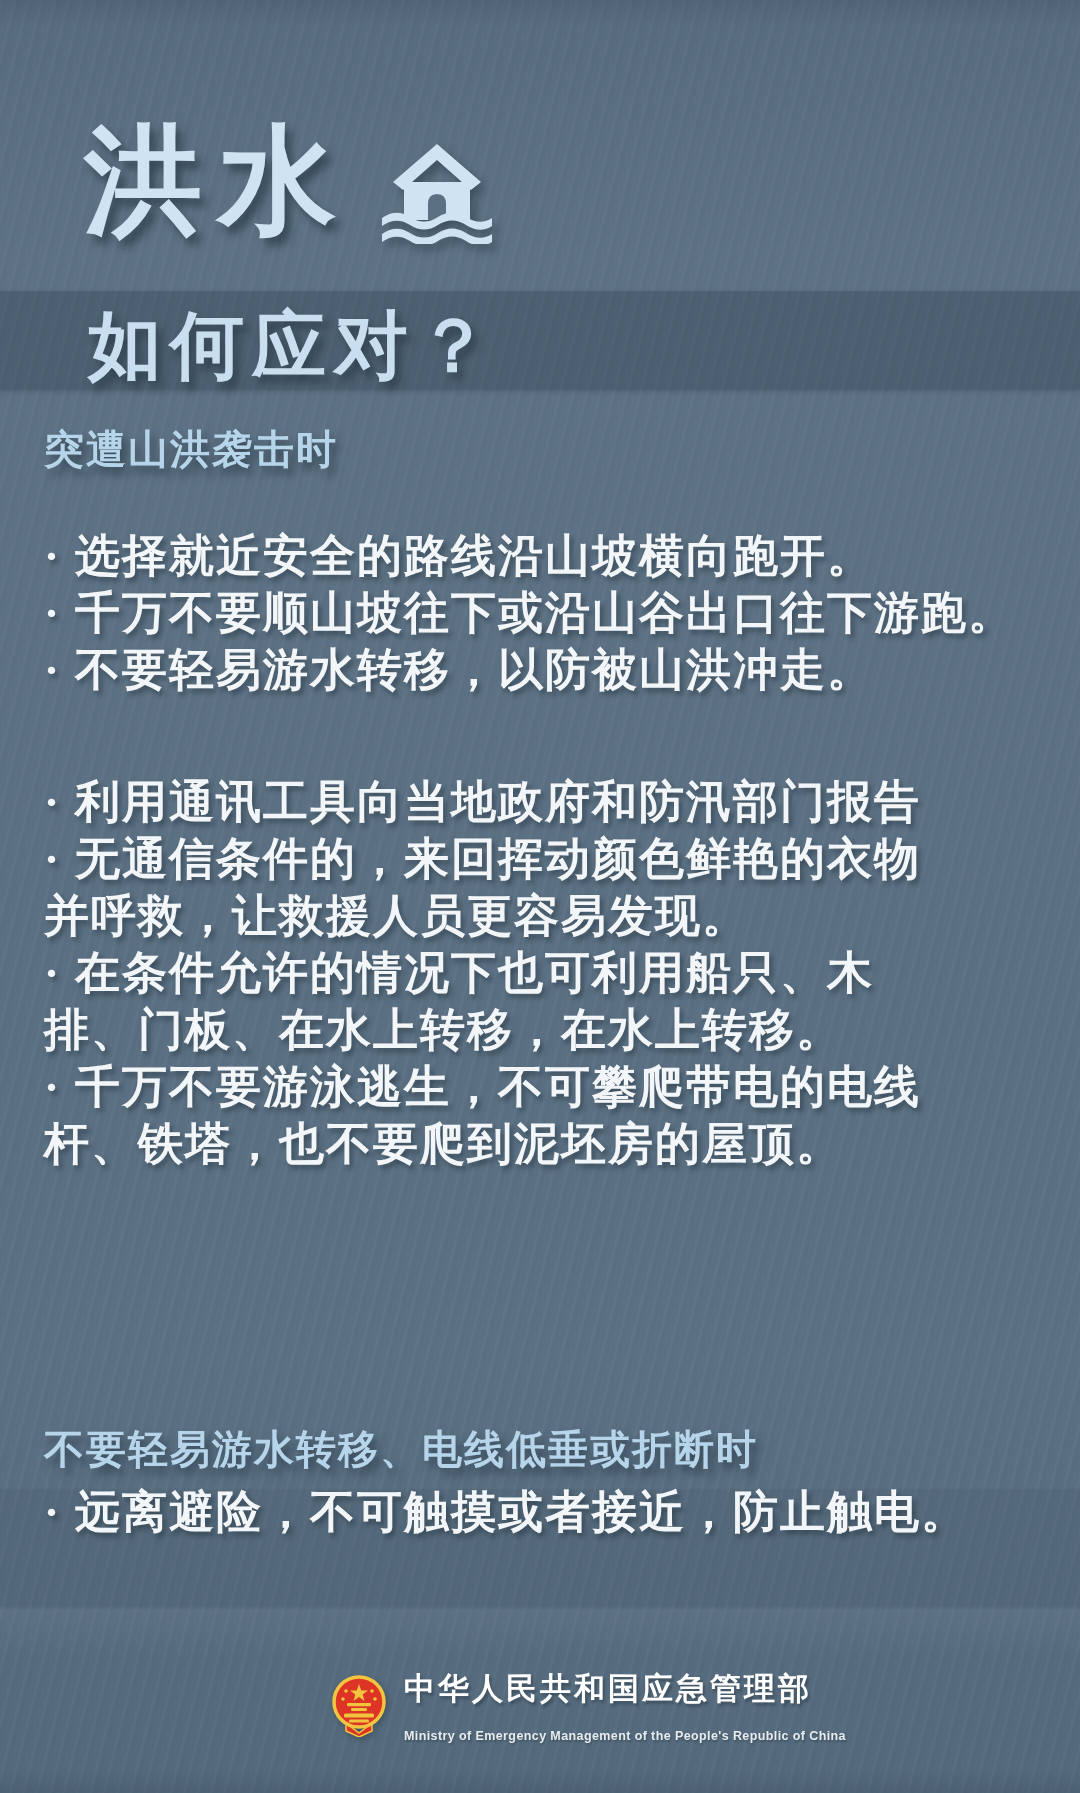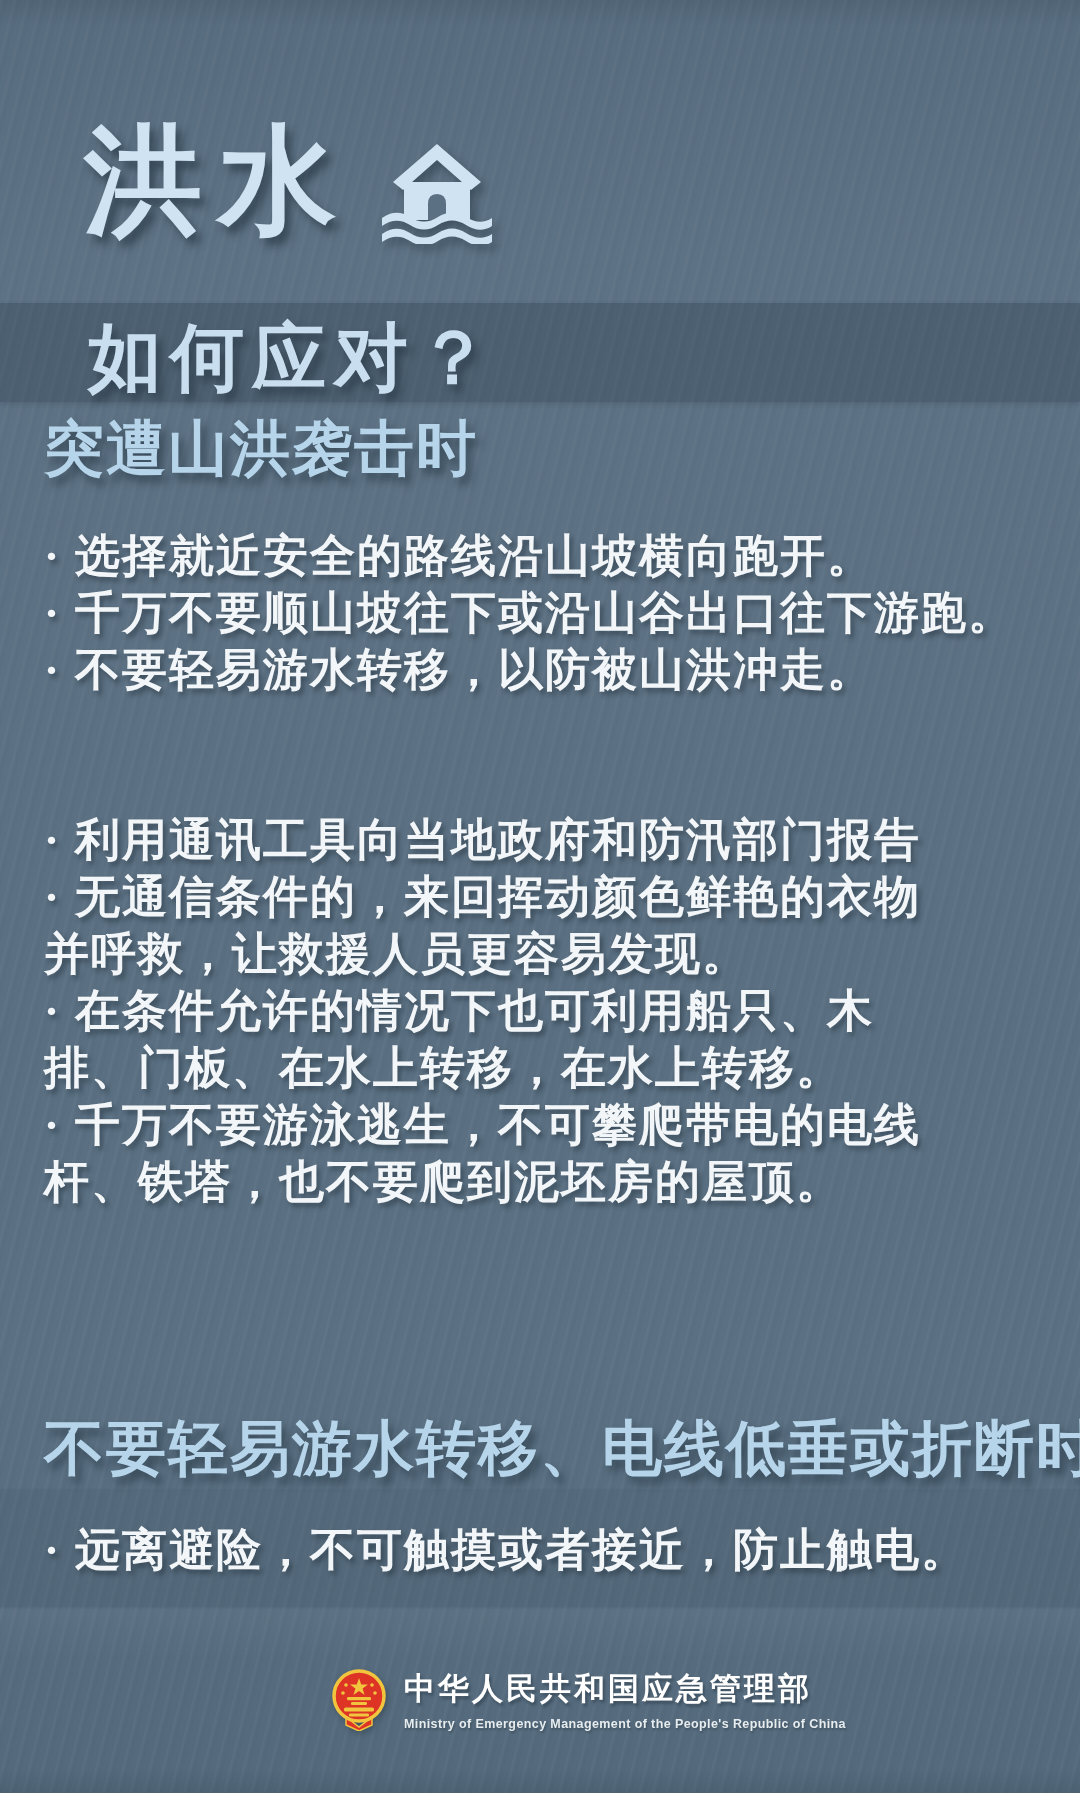--- a/index.html
+++ b/index.html
@@ -27,54 +27,53 @@
   .title-row{position:absolute;left:84px;top:86px;display:flex;align-items:flex-end;}
   .title{
     font-size:118px;font-weight:800;color:#cfe3f2;letter-spacing:16px;line-height:1.08;
     text-shadow:6px 8px 9px rgba(22,36,47,0.50);
   }
   .house-icon{margin-left:26px;margin-top:52px;filter:drop-shadow(5px 6px 5px rgba(22,36,47,0.40));}
   .band{
     position:absolute;left:0;top:291px;width:1080px;height:99px;
     background:rgba(36,52,64,0.28);
     box-shadow:0 2px 5px rgba(28,42,53,0.18);
-    margin-top:12px;
   }
   .subtitle{
     position:absolute;left:88px;top:6px;
     font-size:74px;font-weight:800;color:#c9dff0;letter-spacing:8px;
     text-shadow:5px 7px 8px rgba(22,36,47,0.50);white-space:nowrap;
   }
   .section{position:absolute;left:44px;right:20px;}
   .sec-0{top:414px;}
   .sec-1{top:774px;}
   .sec-2{top:1414px;}
   .sec-heading{
-    margin:0;font-size:60px;font-weight:800;color:#b7d5ea;letter-spacing:2px;line-height:70px;
+    margin:0;font-size:40px;font-weight:800;color:#b7d5ea;letter-spacing:2px;line-height:70px;
     text-shadow:5px 7px 8px rgba(22,36,47,0.52);white-space:nowrap;
   }
-  .sec-lines{margin-top:38px;}
+  .sec-lines{}
   .sec-0 .sec-lines{margin-top:44px;}
   .line{
     font-size:45px;font-weight:700;color:#f3f6f8;line-height:57px;letter-spacing:2px;
     white-space:nowrap;text-shadow:3px 4px 5px rgba(22,36,47,0.45);font-family:Liberation Serif, serif;
   }
   .dot{display:inline-block;margin-right:14px;}
   .footer{
     position:absolute;left:0;top:1668px;width:1080px;
     display:flex;justify-content:center;align-items:center;gap:16px;padding-left:48px;
   }
   .emblem{flex:0 0 auto;filter:drop-shadow(2px 3px 3px rgba(22,36,47,0.35));}
   .footer-text{display:flex;flex-direction:column;}
   .org-cn{
     font-size:31px;font-weight:800;color:#ffffff;letter-spacing:3px;
     text-shadow:2px 3px 3px rgba(22,36,47,0.40);white-space:nowrap;
   }
   .org-en{
-    margin-top:7px;font-size:12.5px;font-weight:700;color:rgba(244,248,250,0.92);
+    margin-top:19px;font-size:12.5px;font-weight:700;color:rgba(244,248,250,0.92);
     letter-spacing:0.4px;white-space:nowrap;
     text-shadow:1px 2px 2px rgba(22,36,47,0.35);
   }
 </style>
 </head>
 <body>
 
 <div class="page">
 
   <div class="title-row">

